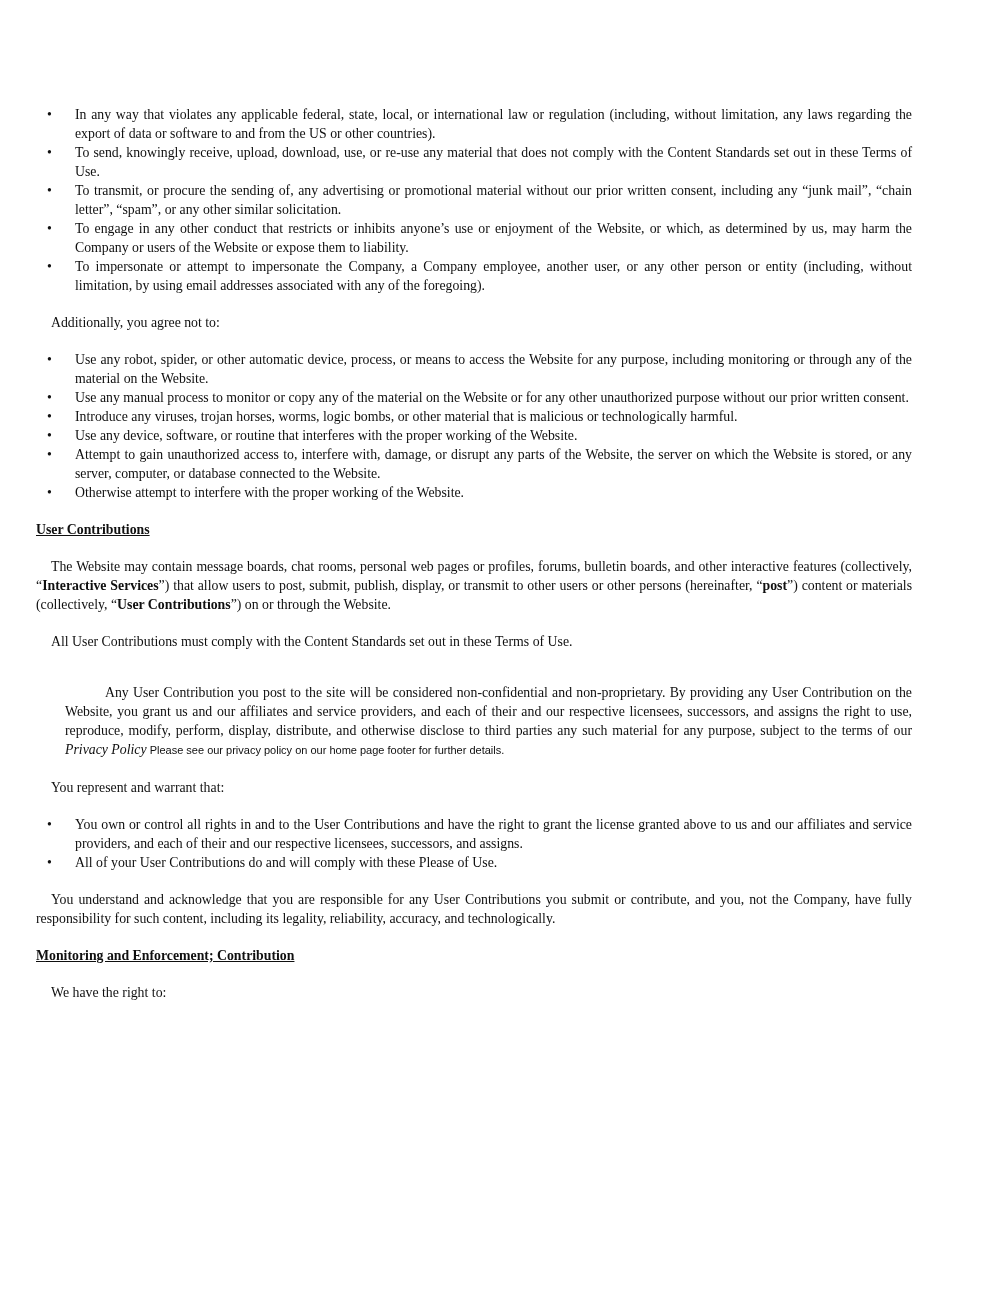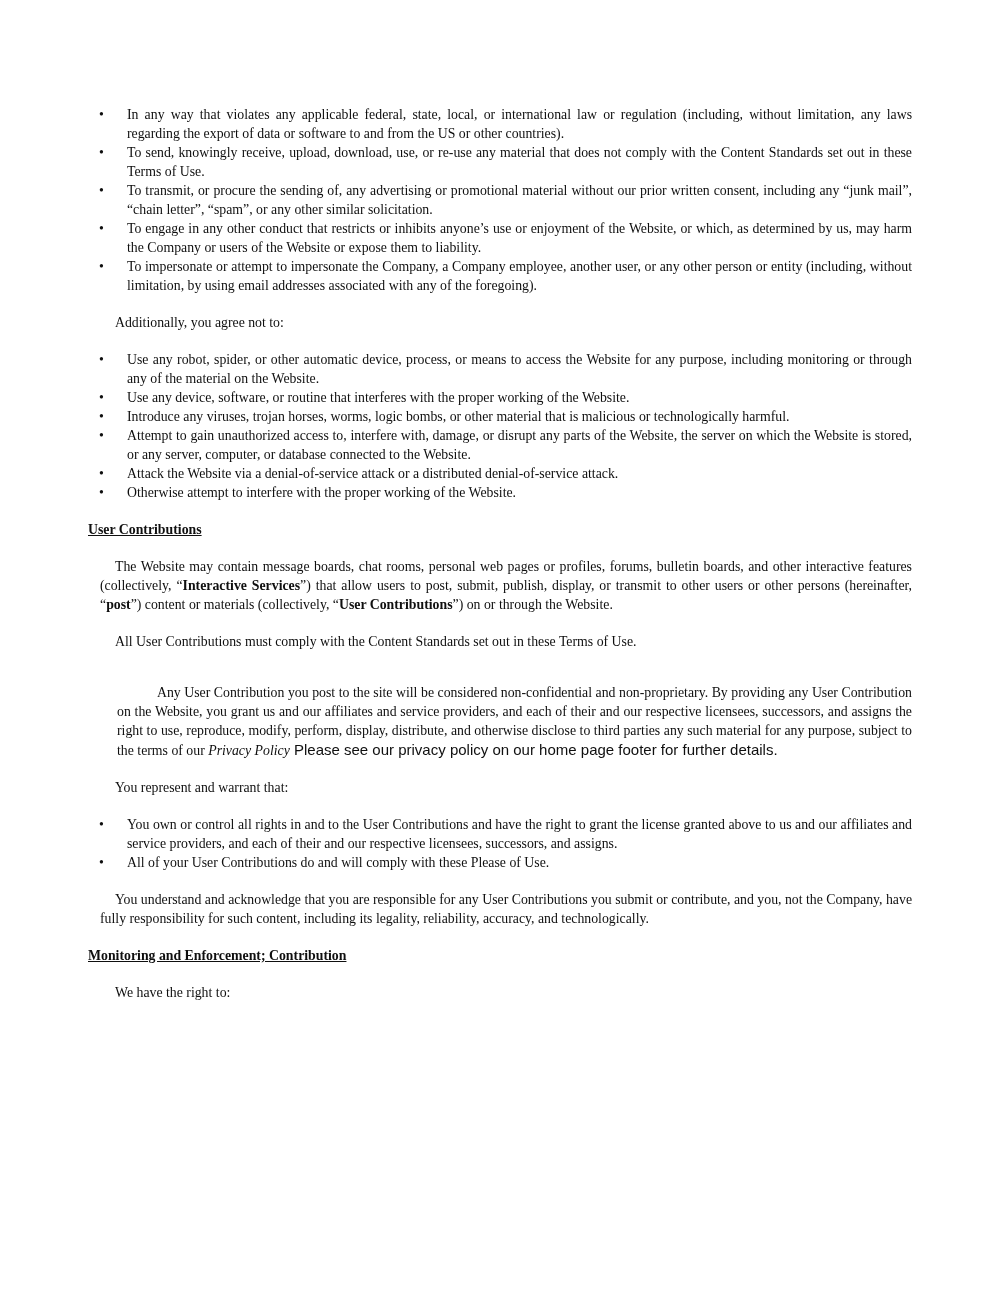--- a/index.html
+++ b/index.html
@@ -11,21 +11,21 @@
     width: 1000px;
     height: 1294px;
     overflow: hidden;
     color: #0f0f0f;
     font-family: "Liberation Serif", "DejaVu Serif", serif;
   }
   .page {
     box-sizing: border-box;
     width: 1000px;
     height: 957px;
-    padding: 105px 88px 0 88px;
+    padding: 105px 88px 0 36px;
     font-size: 13.8px;
     line-height: 19px;
     text-align: justify;
   }
   ul.doc-list {
     margin: 18px 0 0 0;
     padding: 0;
     list-style: none;
   }
   ul.doc-list.first {
@@ -36,61 +36,61 @@
     padding-left: 39px;
     text-align: justify;
   }
   ul.doc-list li::before {
     content: "\2022";
     position: absolute;
     left: 11px;
     top: 0;
   }
   p.para {
-    margin: 18px 0 0 12px;
+    margin: 18px 0 0 0;
     text-indent: 15px;
   }
   p.para.indented-block {
     margin: 32px 0 0 29px;
     text-indent: 40px;
   }
   h2.doc-heading {
     margin: 18px 0 0 0;
     font-size: 13.8px;
     line-height: 19px;
     font-weight: bold;
     text-decoration: underline;
     text-align: left;
   }
   .sans {
     font-family: "Liberation Sans", "DejaVu Sans", sans-serif;
-    font-size: 15px;
+    font-size: 11px;
   }
 </style>
 </head>
 <body>
 
 <div class="page">
 
   <ul class="doc-list first">
     <li>In any way that violates any applicable federal, state, local, or international law or regulation (including, without limitation, any laws regarding the export of data or software to and from the US or other countries).</li>
     <li>To send, knowingly receive, upload, download, use, or re-use any material that does not comply with the Content Standards set out in these Terms of Use.</li>
     <li>To transmit, or procure the sending of, any advertising or promotional material without our prior written consent, including any “junk mail”, “chain letter”, “spam”, or any other similar solicitation.</li>
     <li>To engage in any other conduct that restricts or inhibits anyone’s use or enjoyment of the Website, or which, as determined by us, may harm the Company or users of the Website or expose them to liability.</li>
     <li>To impersonate or attempt to impersonate the Company, a Company employee, another user, or any other person or entity (including, without limitation, by using email addresses  associated with any of the foregoing).</li>
   </ul>
 
   <p class="para">Additionally, you agree not to:</p>
 
   <ul class="doc-list">
     <li>Use any robot, spider, or other automatic device, process, or means to access the Website for any purpose, including monitoring or through any of the material on the Website.</li>
+    <li>Use any manual process to monitor or copy any of the material on the Website or for any other unauthorized purpose without our prior written consent.</li>
+    <li>Introduce any viruses, trojan horses, worms, logic bombs, or other material that is malicious or technologically harmful.</li>
     <li>Use any device, software, or routine that interferes with the proper working of the Website.</li>
-    <li>Introduce any viruses, trojan horses, worms, logic bombs, or other material that is malicious or technologically harmful.</li>
     <li>Attempt to gain unauthorized access to, interfere with, damage, or disrupt any parts of the Website, the server on which the Website is stored, or any server, computer, or database connected to the Website.</li>
-    <li>Attack the Website via a denial-of-service attack or a distributed denial-of-service attack.</li>
     <li>Otherwise attempt to interfere with the proper working of the Website.</li>
   </ul>
 
   <h2 class="doc-heading">User Contributions</h2>
 
   <p class="para"><span>The Website may contain message boards, chat rooms, personal web pages or profiles, forums, bulletin boards, and other interactive features (collectively, “</span><span style="font-weight: bold;">Interactive Services</span><span>”) that allow users to post, submit, publish, display, or transmit to other users or other persons (hereinafter, “</span><span style="font-weight: bold;">post</span><span>”) content or materials (collectively, “</span><span style="font-weight: bold;">User Contributions</span><span>”) on or through the Website.</span></p>
 
   <p class="para">All User Contributions must comply with the Content Standards set out in these Terms of Use.</p>
 
   <p class="para indented-block"><span>Any User Contribution you post to the site will be considered non-confidential and non-proprietary. By providing any User Contribution on the Website, you grant us and our affiliates and service providers, and each of their and our respective licensees, successors, and assigns the right to use, reproduce, modify, perform, display, distribute, and otherwise disclose to third parties any such material for any purpose, subject to the terms of our </span><span style="font-style: italic;">Privacy Policy</span><span class="sans"> </span><span class="sans">Please see our privacy policy on our home page footer for further details.</span></p>

